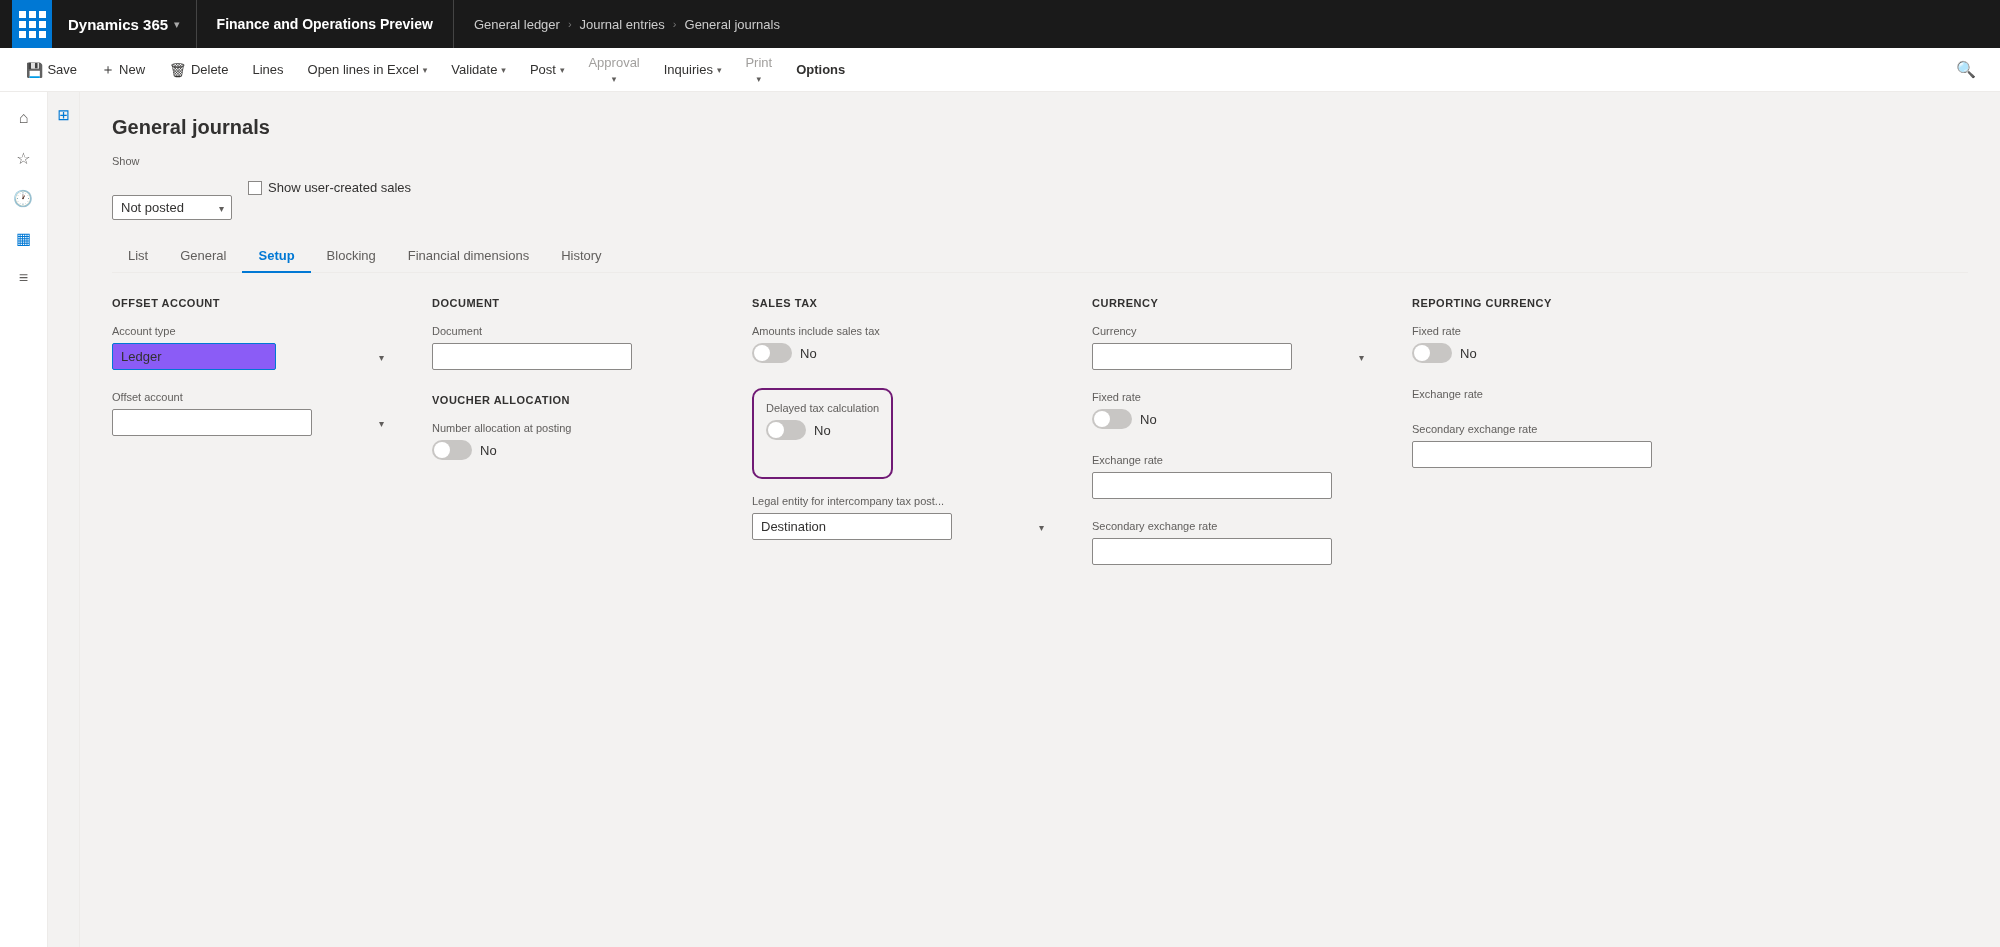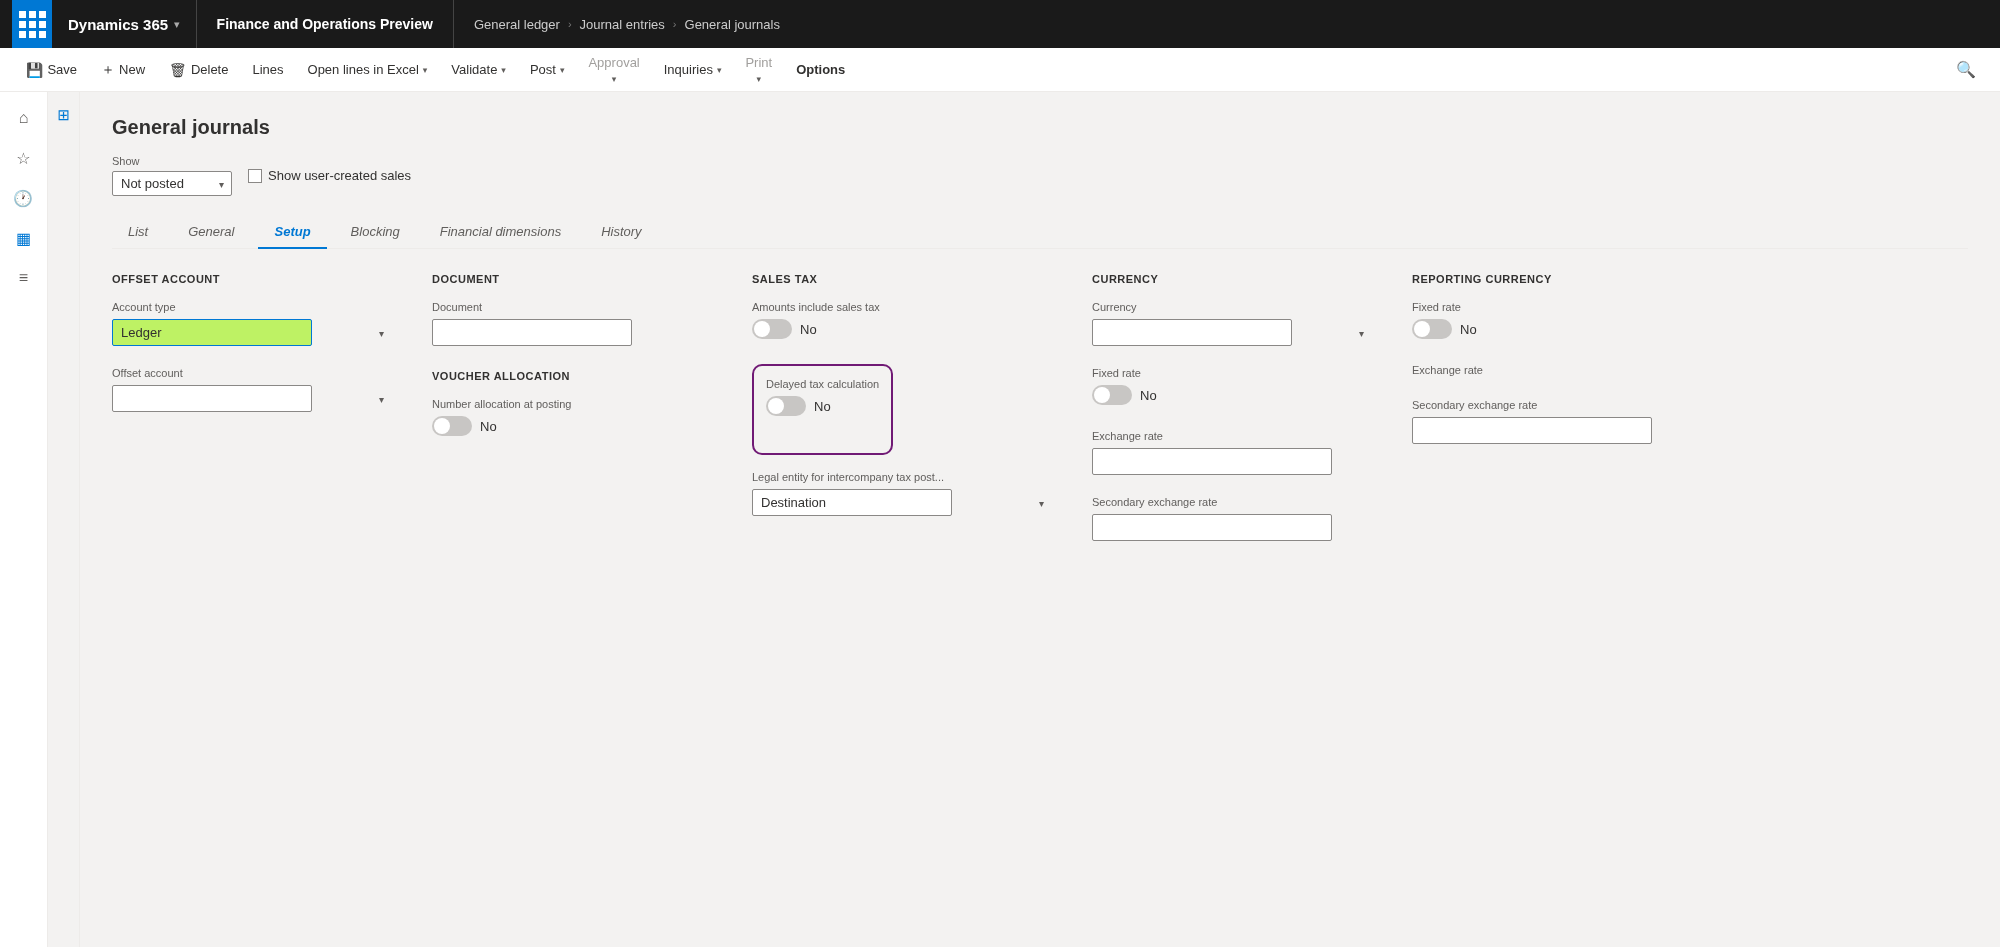--- a/index.html
+++ b/index.html
@@ -116,21 +116,21 @@
       margin-bottom: 16px;
     }
 
     
     .show-row {
       display: flex; align-items: center; gap: 16px;
       margin-bottom: 20px;
     }
     .show-label { font-size: 11px; color: #605e5c; display: block; margin-bottom: 4px; }
     .select-wrapper {
-      position: relative; display: inline-block;
+      position: relative; display: inline-block; margin-top: 24px;
     }
     .show-select {
       appearance: none;
       border: 1px solid #8a8886;
       background: #fff;
       padding: 4px 28px 4px 8px;
       font-size: 13px; color: #323130;
       border-radius: 2px; cursor: pointer;
       min-width: 120px;
     }
@@ -142,24 +142,23 @@
       display: flex; align-items: center; gap: 6px;
     }
     .checkbox-box {
       width: 14px; height: 14px; border: 1px solid #8a8886;
       background: #fff; display: inline-block; cursor: pointer;
     }
     .checkbox-label { font-size: 13px; color: #323130; cursor: pointer; }
 
     
     .tabs {
-      display: flex; gap: 8px;
+      display: flex; gap: 0;
       border-bottom: 1px solid #edebe9;
       margin-bottom: 24px;
-      font-style: italic;
     }
     .tab {
       padding: 8px 16px; font-size: 13px; color: #605e5c;
       cursor: pointer; border-bottom: 2px solid transparent;
       margin-bottom: -1px;
     }
     .tab.active { color: #0078d4; border-bottom: 2px solid #0078d4; font-weight: 600; }
 
     
     .form-sections {
@@ -173,25 +172,25 @@
       text-transform: uppercase;
       letter-spacing: 0.5px;
       margin-bottom: 16px;
       padding-bottom: 0;
     }
     .field-group { display: flex; flex-direction: column; gap: 4px; margin-bottom: 21px; }
     .field-label { font-size: 11px; color: #605e5c; margin-bottom: 2px; }
     .field-select {
       appearance: none;
       border: 1.5px solid #0078d4;
-      background: #bef264;
+      background: #8b5cf6;
       padding: 5px 28px 5px 8px;
       font-size: 13px; color: #323130;
       border-radius: 2px; cursor: pointer;
-      width: 200px;
+      width: 164px;
     }
     .field-select-plain {
       appearance: none;
       border: 1px solid #8a8886;
       background: #fff;
       padding: 5px 28px 5px 8px;
       font-size: 13px; color: #323130;
       border-radius: 2px; cursor: pointer;
       width: 200px;
     }

